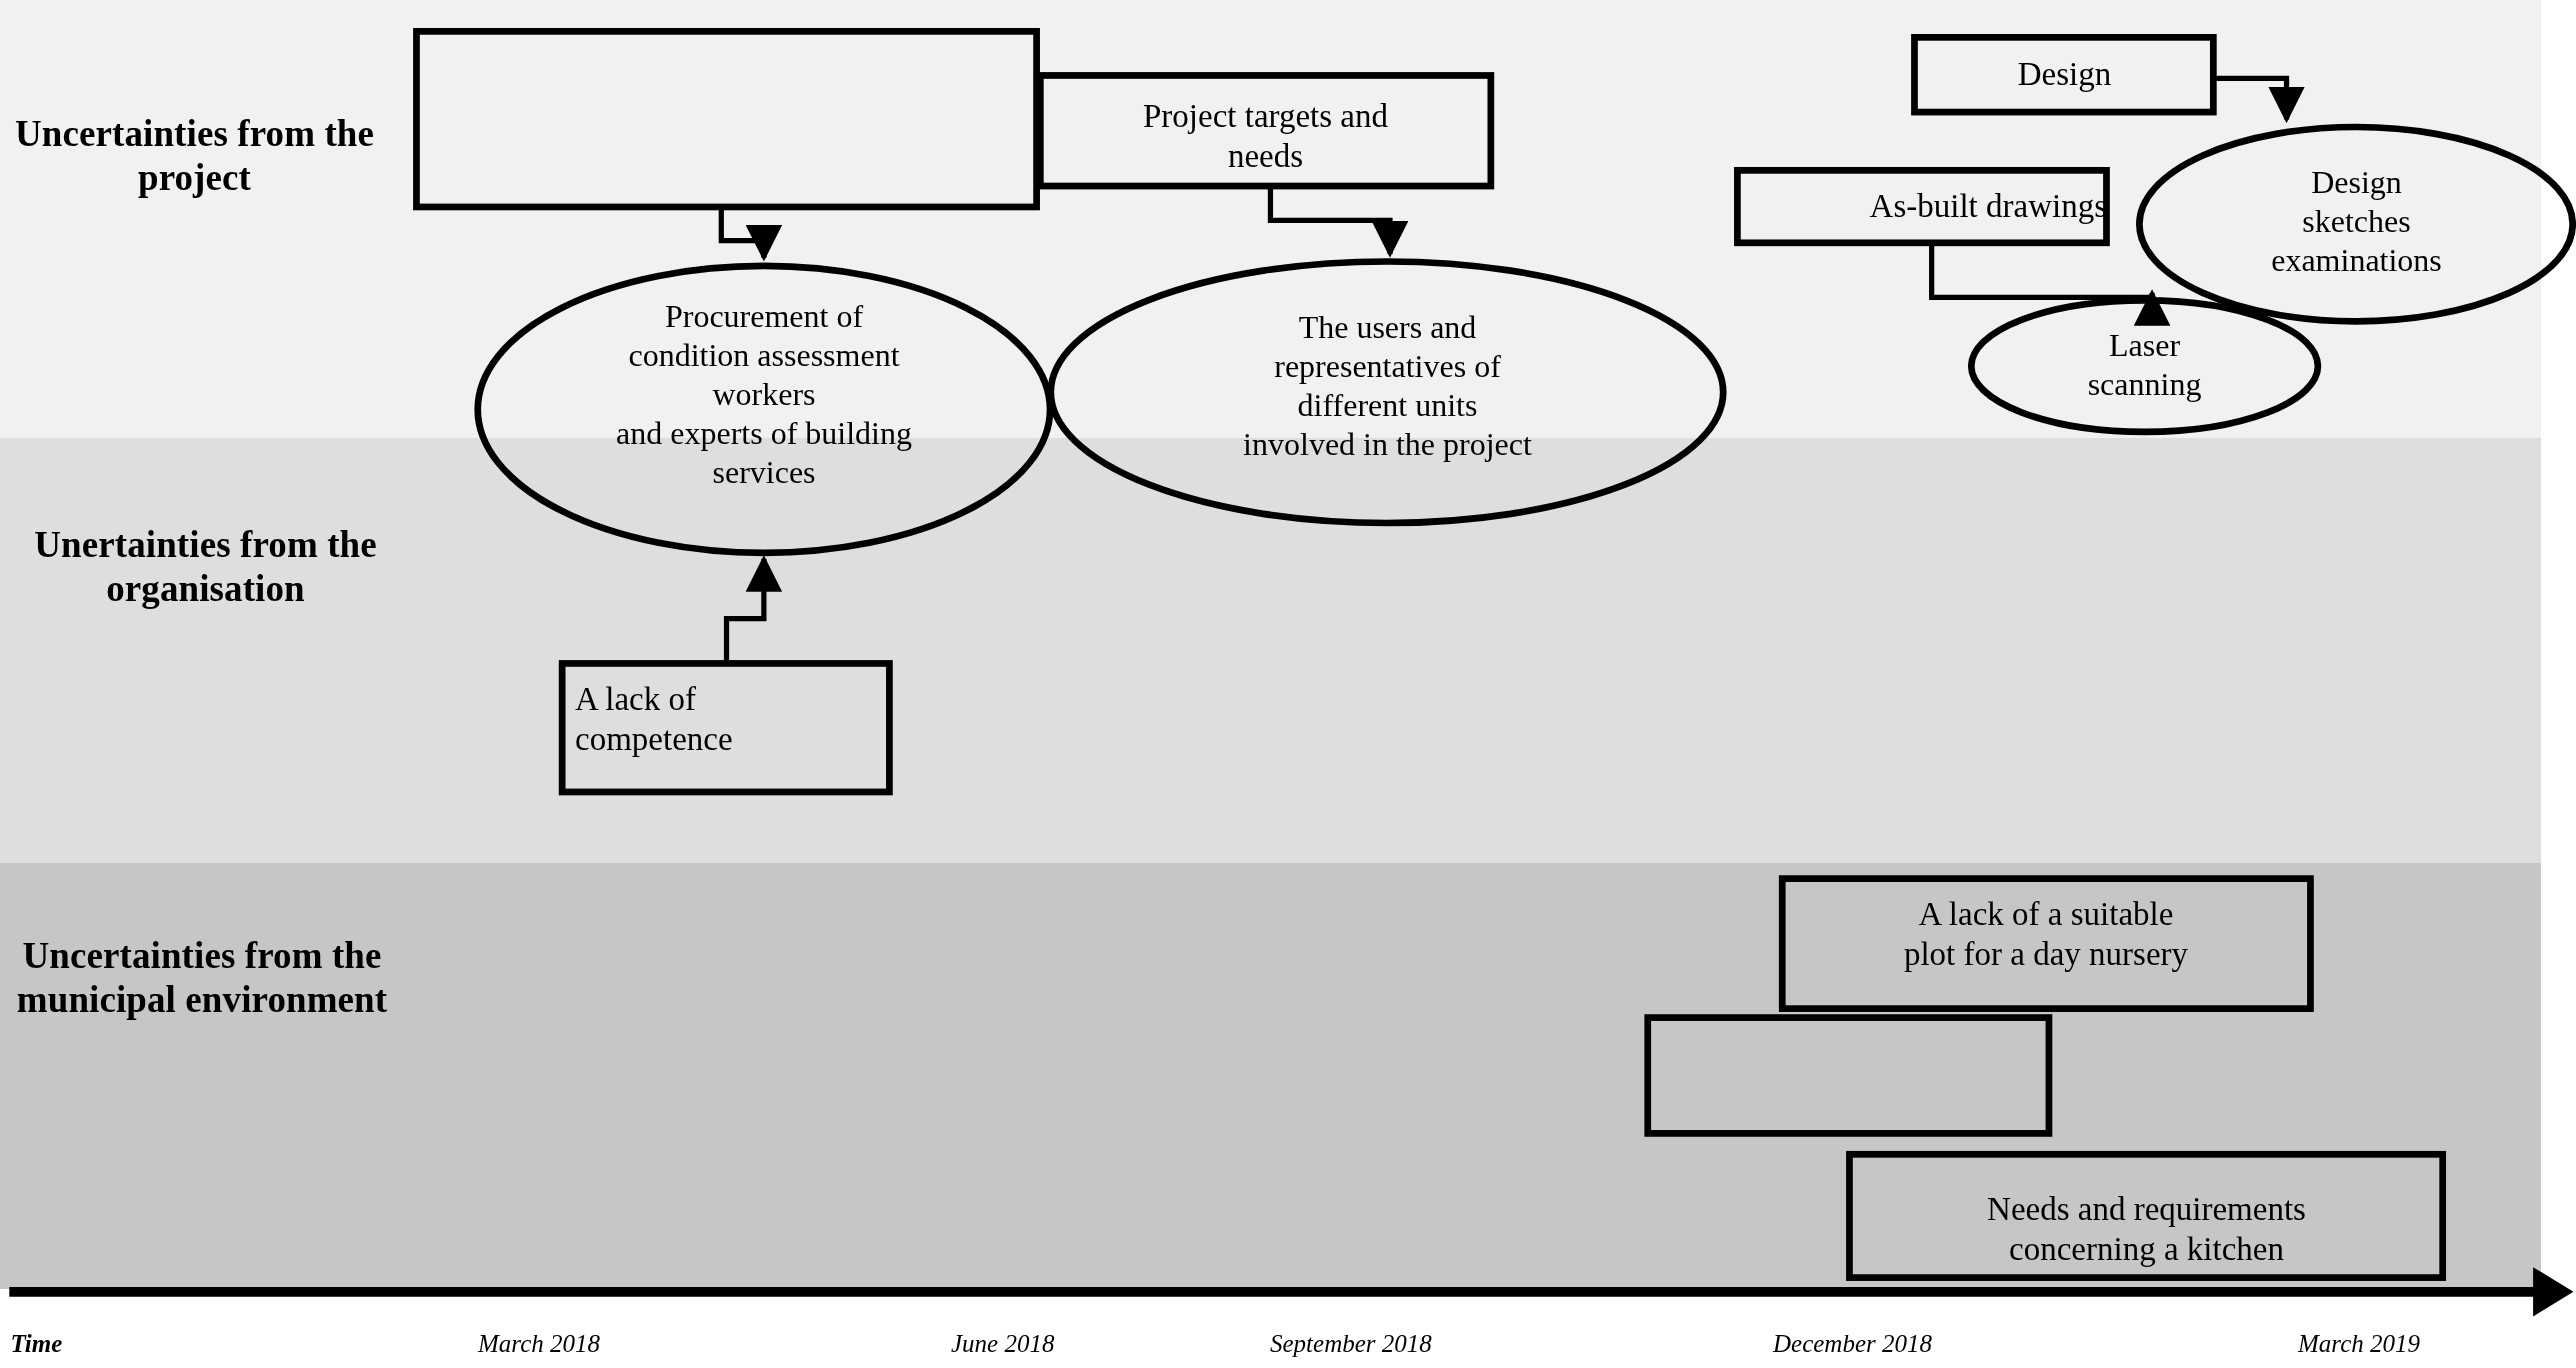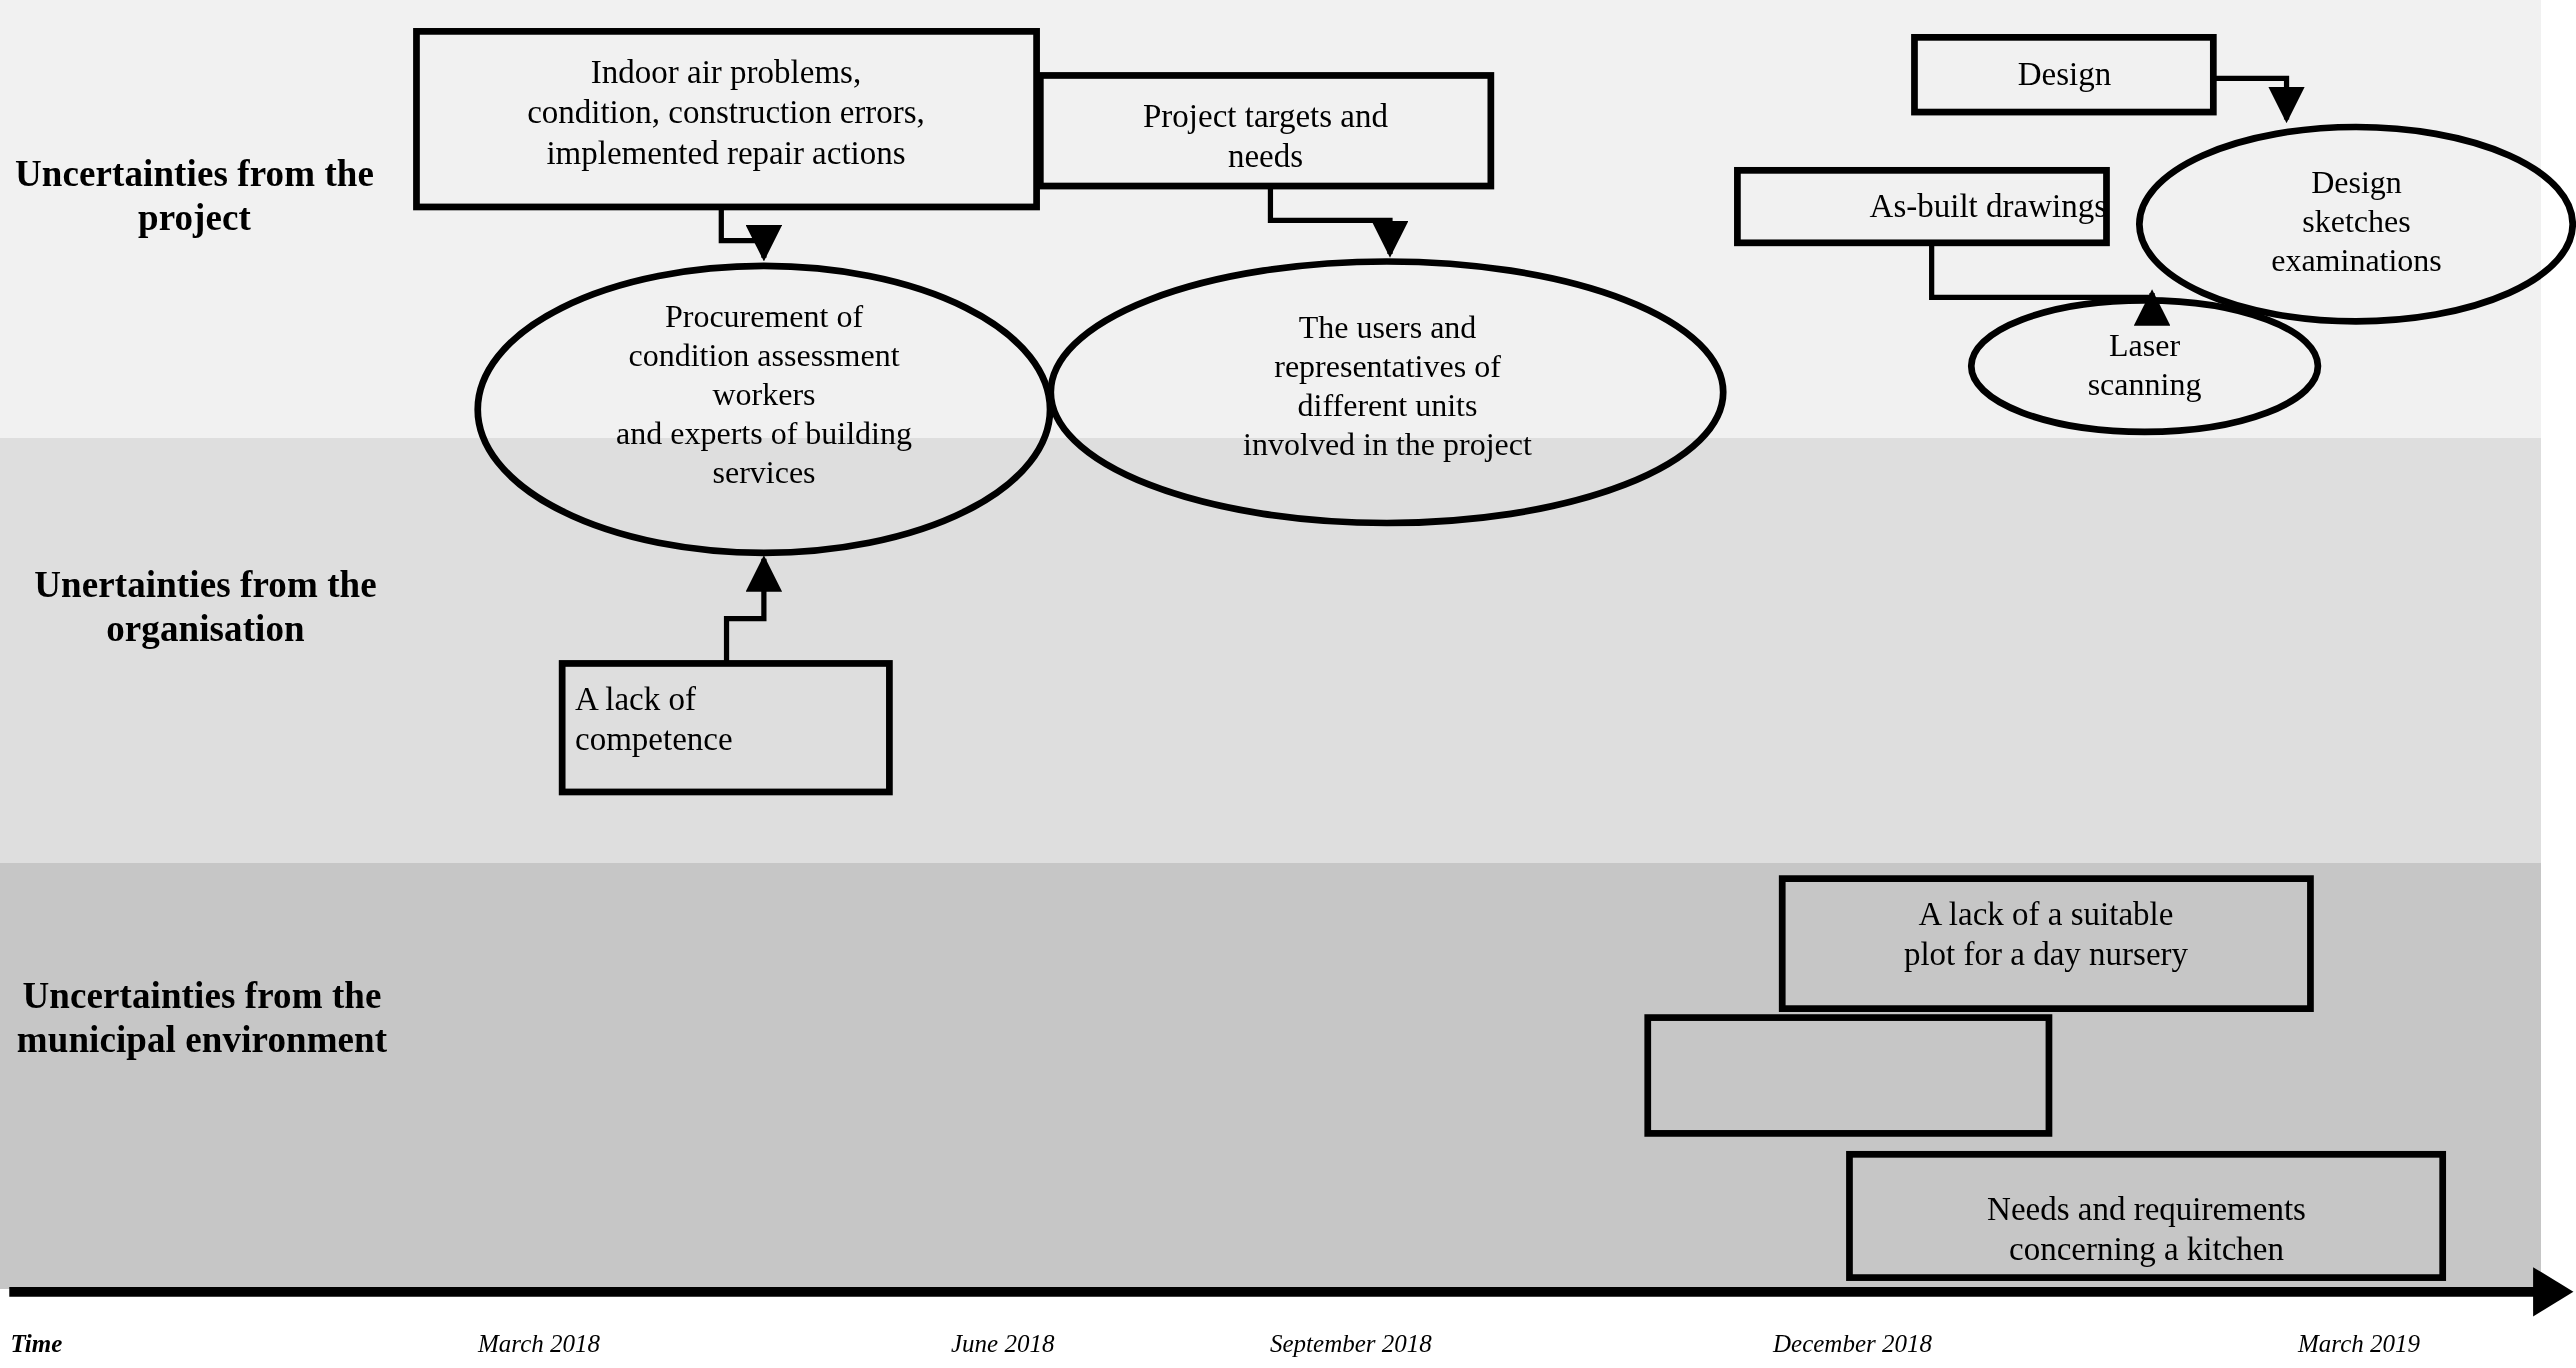--- a/index.html
+++ b/index.html
@@ -20,21 +20,20 @@
 
   
   .row-label{
     position:absolute;
     text-align:center;
     font-weight:bold;
     color:#000;
     line-height:1.18;
     font-size:37px;
     letter-spacing:0.1px;
-    margin-top:40px;
   }
   #label-project{left:7.5px;top:112px;width:374px;}
   #label-organisation{left:7.5px;top:523px;width:396px;}
   #label-municipal{left:7.5px;top:934px;width:389px;}
 
   
   #overlay{position:absolute;left:0;top:0;width:2576px;height:1368px;}
 
   
   .node-text{
@@ -117,23 +116,20 @@
     <path d="M 2962 105 L 3060 105 L 3060 160" fill="none" stroke="#000" stroke-width="7" marker-end="url(#arrow)"></path>
 
     <path d="M 2585 325 L 2585 398 L 2880 398 L 2880 392" fill="none" stroke="#000" stroke-width="7" marker-end="url(#arrow)"></path>
 
     <path d="M 972 888 L 972 828 L 1022 828 L 1022 748" fill="none" stroke="#000" stroke-width="7" marker-end="url(#arrow)"></path>
 
     <line x1="12" y1="1729" x2="3400" y2="1729" stroke="#000" stroke-width="13"></line>
     <path d="M 3390 1696 L 3444 1729 L 3390 1762 z" fill="#000"></path>
   </svg>
 
-  <div class="node-text box-text" style="left:416px;top:52px;width:620px;">Indoor air problems,
-condition, construction errors,
-implemented  repair  actions</div>
 
   <div class="node-text box-text" style="left:1040px;top:96px;width:451px;">Project targets and
 needs</div>
 
   <div class="node-text box-text" style="left:1915px;top:54px;width:299px;">Design</div>
 
   <div class="node-text box-text" style="left:1738px;top:186px;width:369px;text-align:right;">As-built drawings</div>
 
   <div class="node-text ell-text" style="left:478px;top:297px;width:572px;">Procurement of
 condition assessment

